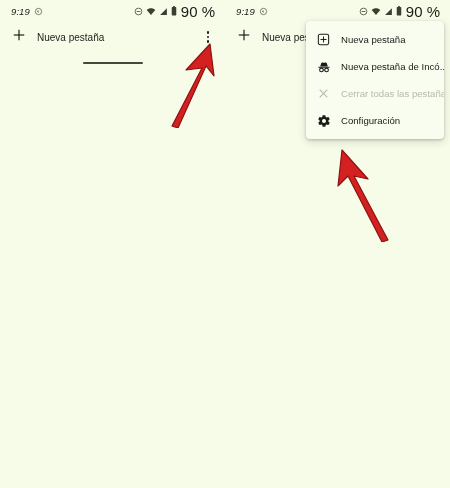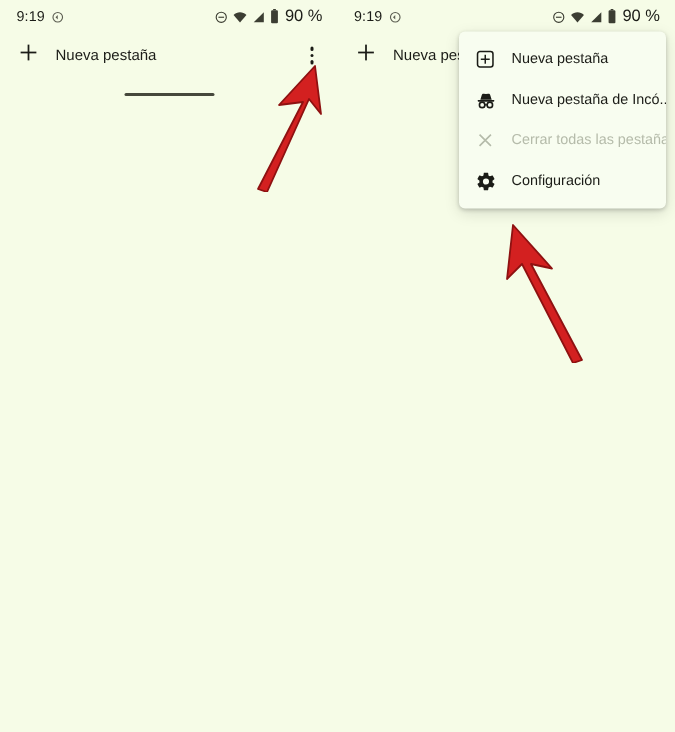--- a/index.html
+++ b/index.html
@@ -34,33 +34,34 @@
     display: flex;
     align-items: center;
     justify-content: space-between;
     padding: 0 10px 0 11px;
     box-sizing: border-box;
   }
   .status-left {
     display: flex;
     align-items: center;
     gap: 4px;
+    font-style: italic;
   }
   .clock {
     font-size: 9.5px;
     color: #1b1c17;
     letter-spacing: 0.1px;
   }
   .status-right {
     display: flex;
     align-items: center;
     gap: 3px;
   }
   .battery-text {
-    font-size: 11px;
+    font-size: 15px;
     color: #1b1c17;
     margin-left: 1px;
   }
   .sicon { display: block; }
 
   
   .toolbar {
     height: 30px;
     display: flex;
     align-items: center;

